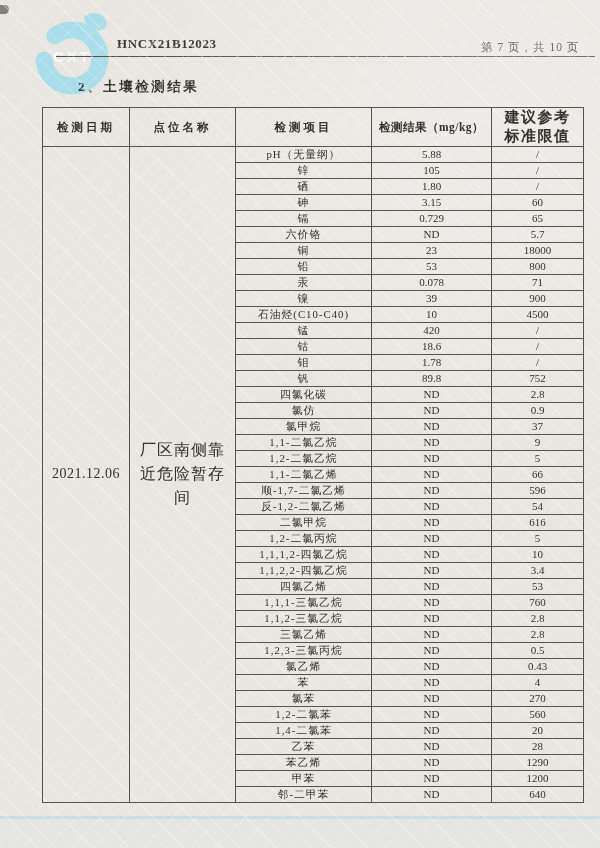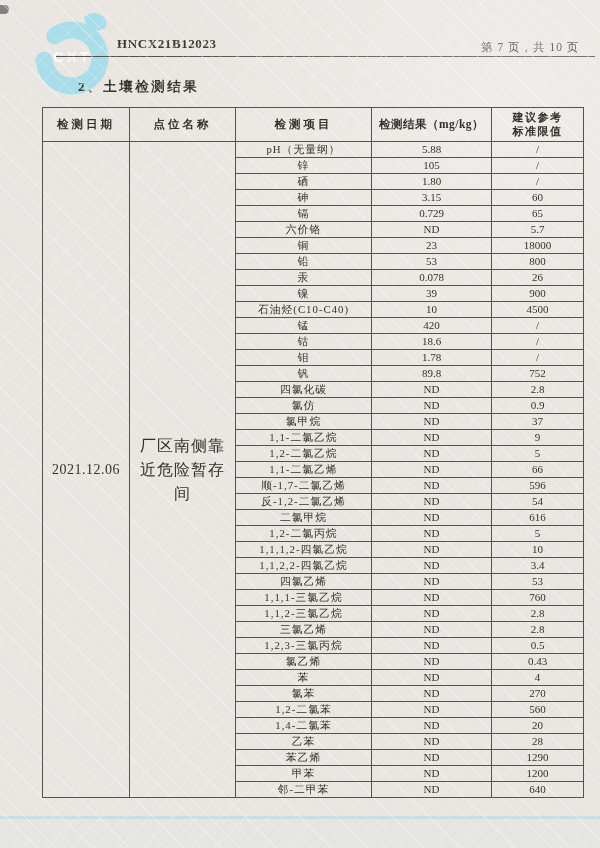--- a/index.html
+++ b/index.html
@@ -34,21 +34,21 @@
   .tbl-wrap { position:absolute; left:42px; top:107px; width:541px; z-index:6; }
   table { width:541px; border-collapse:collapse; table-layout:fixed;
     border:1.6px solid #403d36; background:transparent; }
   col.c-date { width:87px; } col.c-loc { width:106px; } col.c-item { width:136px; }
   col.c-res { width:120px; } col.c-lim { width:92px; }
   th, td { border:1px solid #57534b; text-align:center; vertical-align:middle;
     padding:0 1px; overflow:hidden; white-space:nowrap; color:#34312a; }
   th { height:33px; font-size:11.5px; font-weight:bold; letter-spacing:3px;
     line-height:1.25; }
   th.th-result { letter-spacing:.5px; }
-  th.th-limit { letter-spacing:1.5px; font-size:11px; }
+  th.th-limit { letter-spacing:1.5px; font-size:15px; }
   td { height:15px; font-size:11px; line-height:1; }
   td.item-cell { letter-spacing:1px; font-size:10.8px;font-family:Liberation Serif, serif; }
   td.date-cell { font-size:14px; letter-spacing:.5px; }
   td.loc-cell { white-space:normal; font-size:16px; letter-spacing:1px; line-height:1.5; }
   .loc-text { display:inline-block; max-width:96px; }
   .scan-band { position:absolute; left:0; top:816px; width:600px; height:3px;
     background:#aed7e4; opacity:.55; z-index:4; }
   .scan-wash { position:absolute; left:0; top:819px; width:600px; height:29px;
     background:rgba(210,232,240,.18); z-index:4; }
 </style>
@@ -132,21 +132,21 @@
             <td class="limit-cell">18000</td>
           </tr>
           <tr>
             <td class="item-cell">铅</td>
             <td class="result-cell">53</td>
             <td class="limit-cell">800</td>
           </tr>
           <tr>
             <td class="item-cell">汞</td>
             <td class="result-cell">0.078</td>
-            <td class="limit-cell">26</td>
+            <td class="limit-cell">71</td>
           </tr>
           <tr>
             <td class="item-cell">镍</td>
             <td class="result-cell">39</td>
             <td class="limit-cell">900</td>
           </tr>
           <tr>
             <td class="item-cell">石油烃(C10-C40)</td>
             <td class="result-cell">10</td>
             <td class="limit-cell">4500</td>

